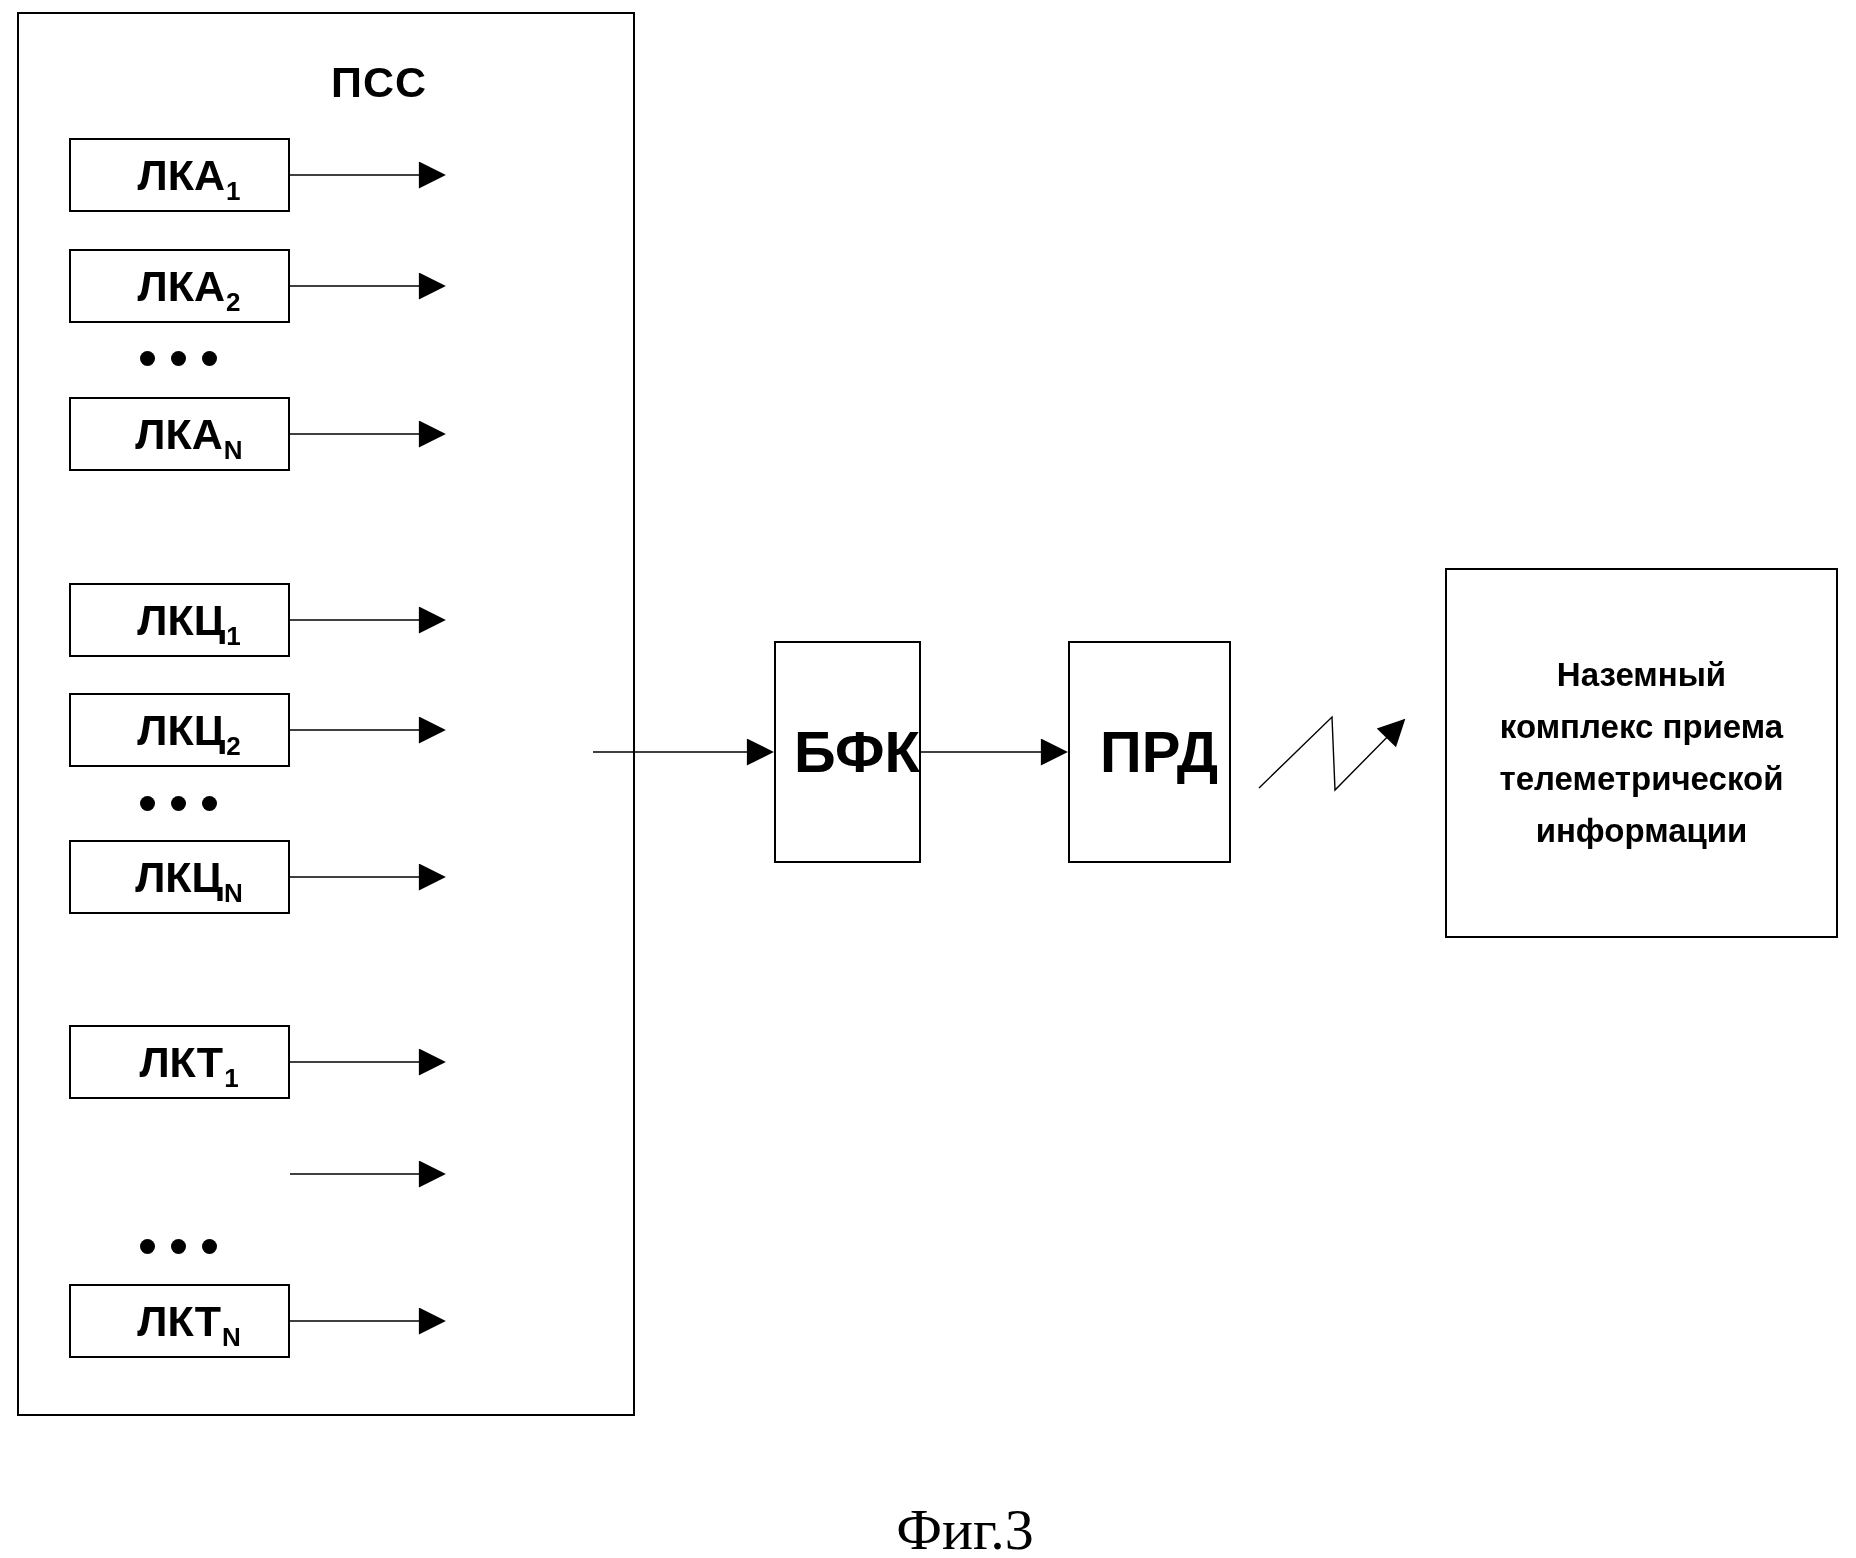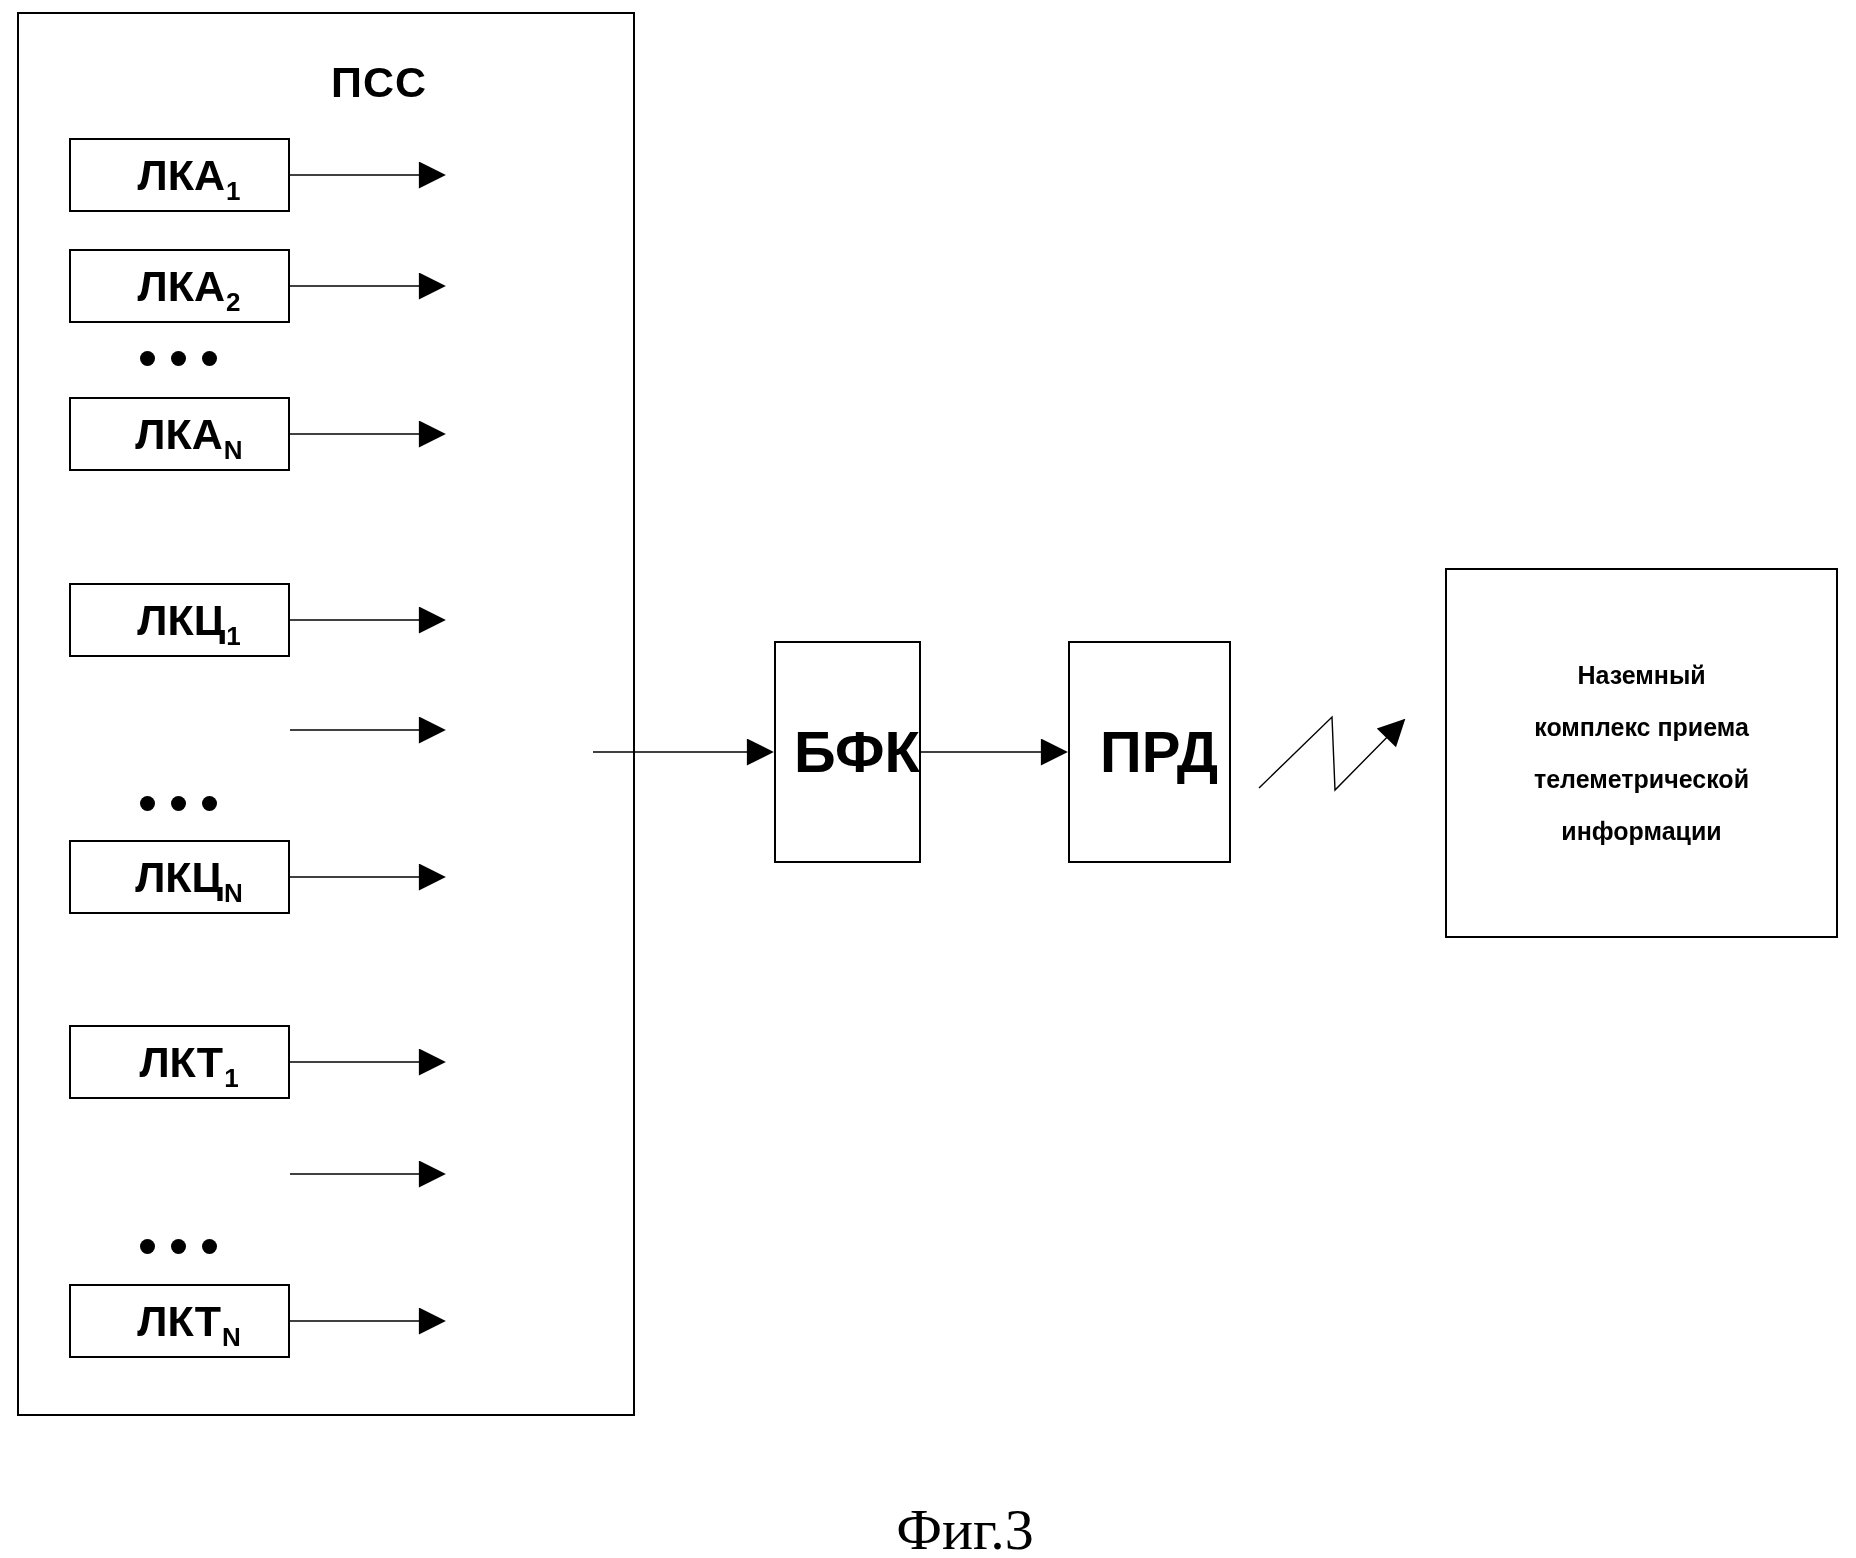--- a/index.html
+++ b/index.html
@@ -105,21 +105,21 @@
   .bfk-box .unit-label, .prd-box .unit-label { font-size: 58px; }
   .ground-box {
     left: 1445px;
     top: 568px;
     width: 393px;
     height: 370px;
     flex-direction: column;
   }
   .ground-line {
     font-weight: bold;
-    font-size: 25px;
+    font-size: 33px;
     line-height: 52px;
     text-align: center;
     white-space: nowrap;
   }
   .caption {
     position: absolute;
     left: 800px;
     top: 1496px;
     width: 330px;
     text-align: center;
@@ -172,20 +172,23 @@
       <span class="dot"></span>
       <span class="dot"></span>
   </div>
   <div class="box chan" style="top:397px">
     <span class="chan-label"><span>ЛКА</span><sub>N</sub></span>
   </div>
 
   <div class="box chan" style="top:583px">
     <span class="chan-label"><span>ЛКЦ</span><sub>1</sub></span>
   </div>
+  <div class="box chan" style="top:693px">
+    <span class="chan-label"><span>ЛКЦ</span><sub>2</sub></span>
+  </div>
   <div class="dots" style="top:796px">
     <span class="dot"></span>
       <span class="dot"></span>
       <span class="dot"></span>
   </div>
   <div class="box chan" style="top:840px">
     <span class="chan-label"><span>ЛКЦ</span><sub>N</sub></span>
   </div>
 
   <div class="box chan" style="top:1025px">

